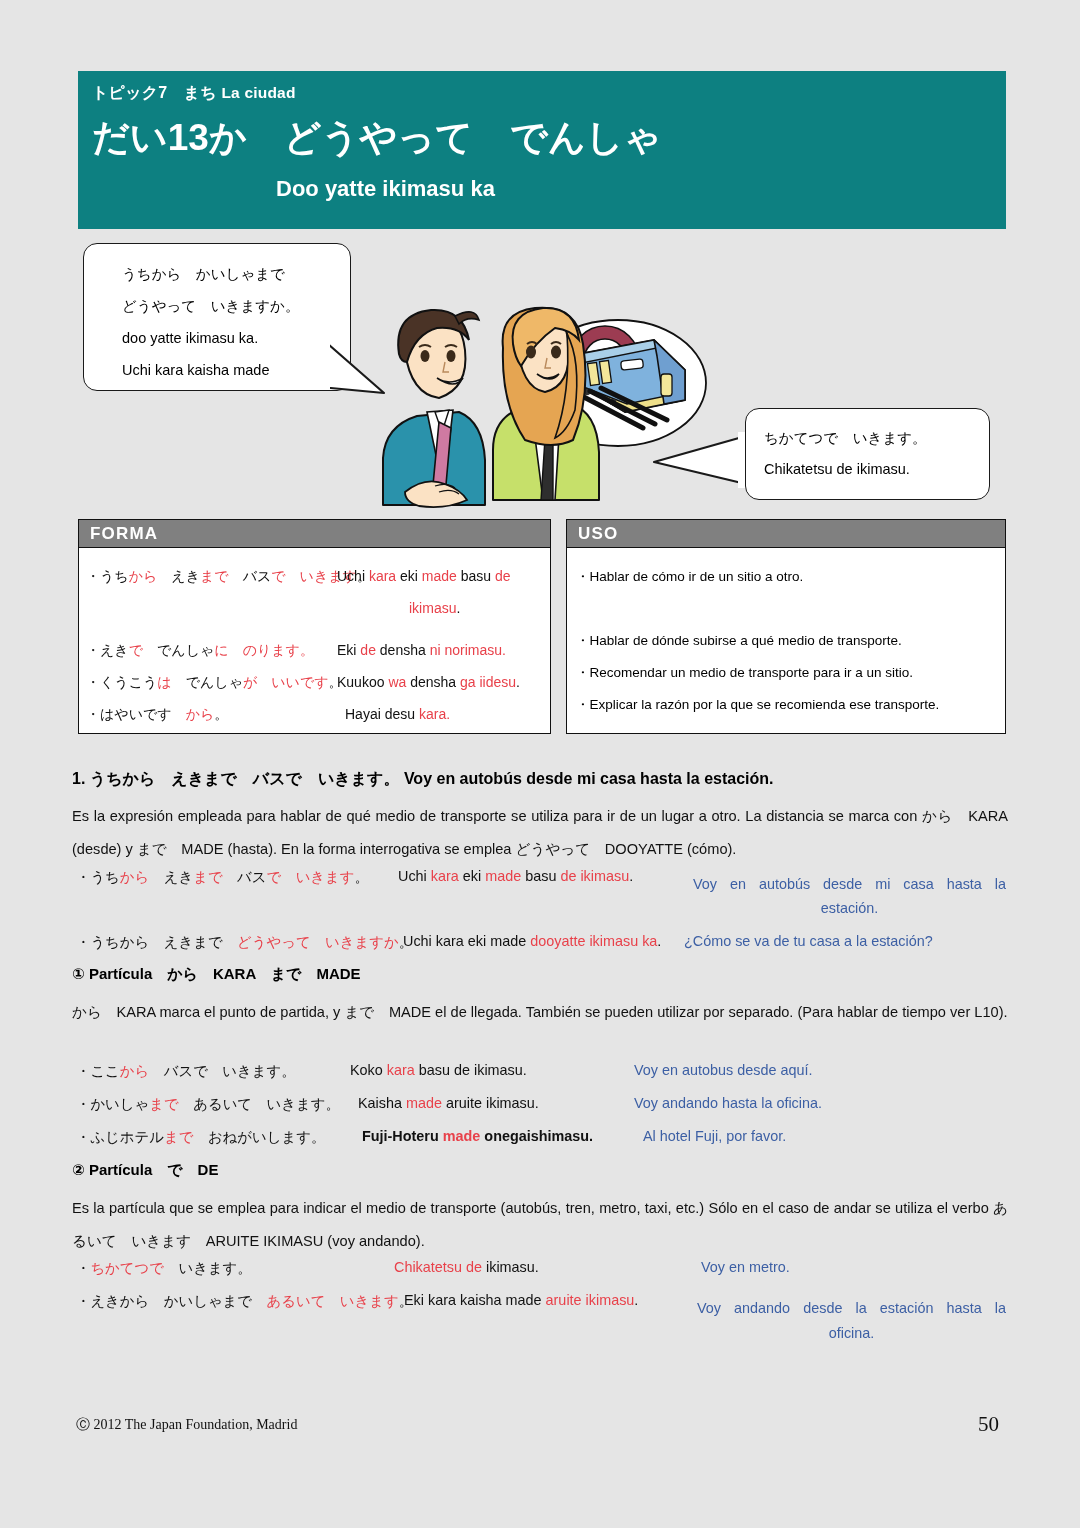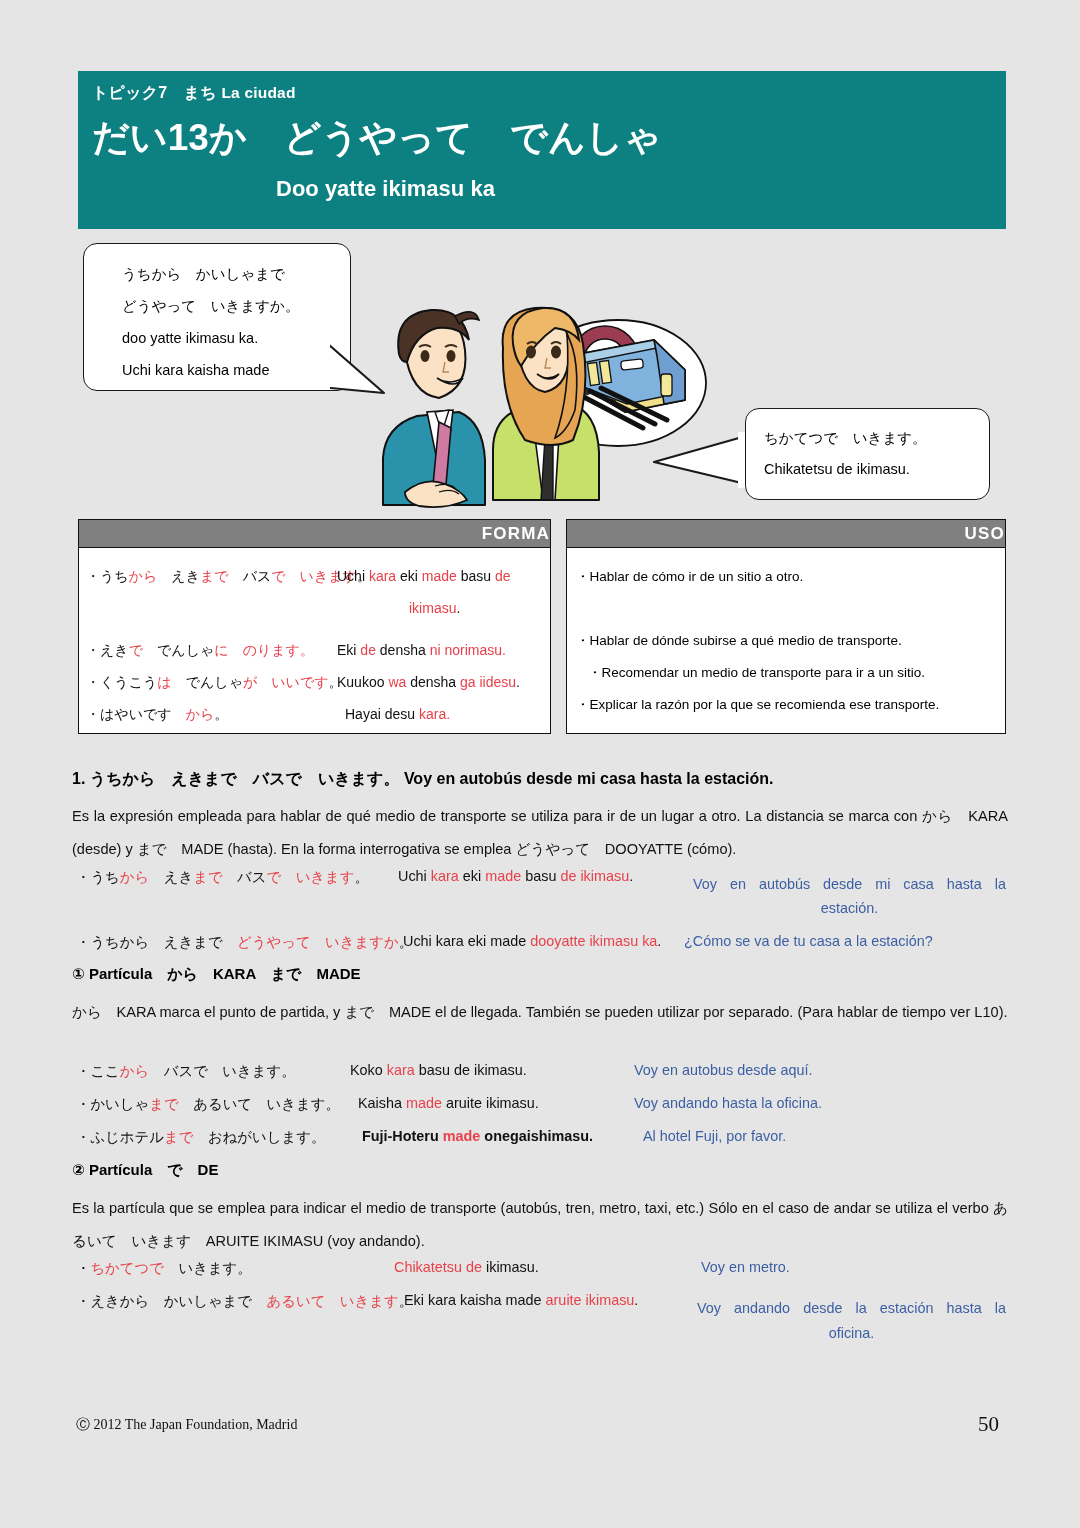--- a/index.html
+++ b/index.html
@@ -117,24 +117,25 @@
     border: 1.5px solid #111111;
     box-sizing: border-box;
     background: #ffffff;
   }
   .panel-head {
     height: 27px;
     background: #808080;
     color: #ffffff;
     font-size: 17px;
     font-weight: bold;
-    text-align: right;
+    text-align: left;
     line-height: 27px;
     letter-spacing: 1.2px;
     border-bottom: 1.5px solid #111111;
+    padding-left: 11px;
   }
   #forma-panel { left: 78px; top: 519px; width: 473px; height: 215px; }
   #uso-panel   { left: 566px; top: 519px; width: 440px; height: 215px; }
 
   .forma-body { position: relative; padding: 0; height: 186px; }
   .forma-row {
     position: absolute;
     width: 100%;
     font-size: 14px;
     white-space: nowrap;
@@ -338,21 +339,21 @@
         <span class="forma-rm" style="left:266px;"><span class="blk">Hayai desu </span><span class="red">kara.</span></span>
       </div>
     </div>
   </div>
 
   <div class="panel" id="uso-panel">
     <div class="panel-head">USO</div>
     <div class="uso-body">
       <div class="uso-item" style="top:20px;">・Hablar de cómo ir de un sitio a otro.</div>
       <div class="uso-item" style="top:84px;">・Hablar de dónde subirse a qué medio de transporte.</div>
-      <div class="uso-item" style="top:116px;margin-left:12px;">・Recomendar un medio de transporte para ir a un sitio.</div>
+      <div class="uso-item" style="top:116px;">・Recomendar un medio de transporte para ir a un sitio.</div>
       <div class="uso-item" style="top:148px;">・Explicar la razón por la que se recomienda ese transporte.</div>
     </div>
   </div>
 
   <div class="sec-title" style="top:769px;">
     <span>1.</span>
     <span>うちから　えきまで　バスで　いきます。</span>
     <span>Voy en autobús desde mi casa hasta la estación.</span>
   </div>
 

